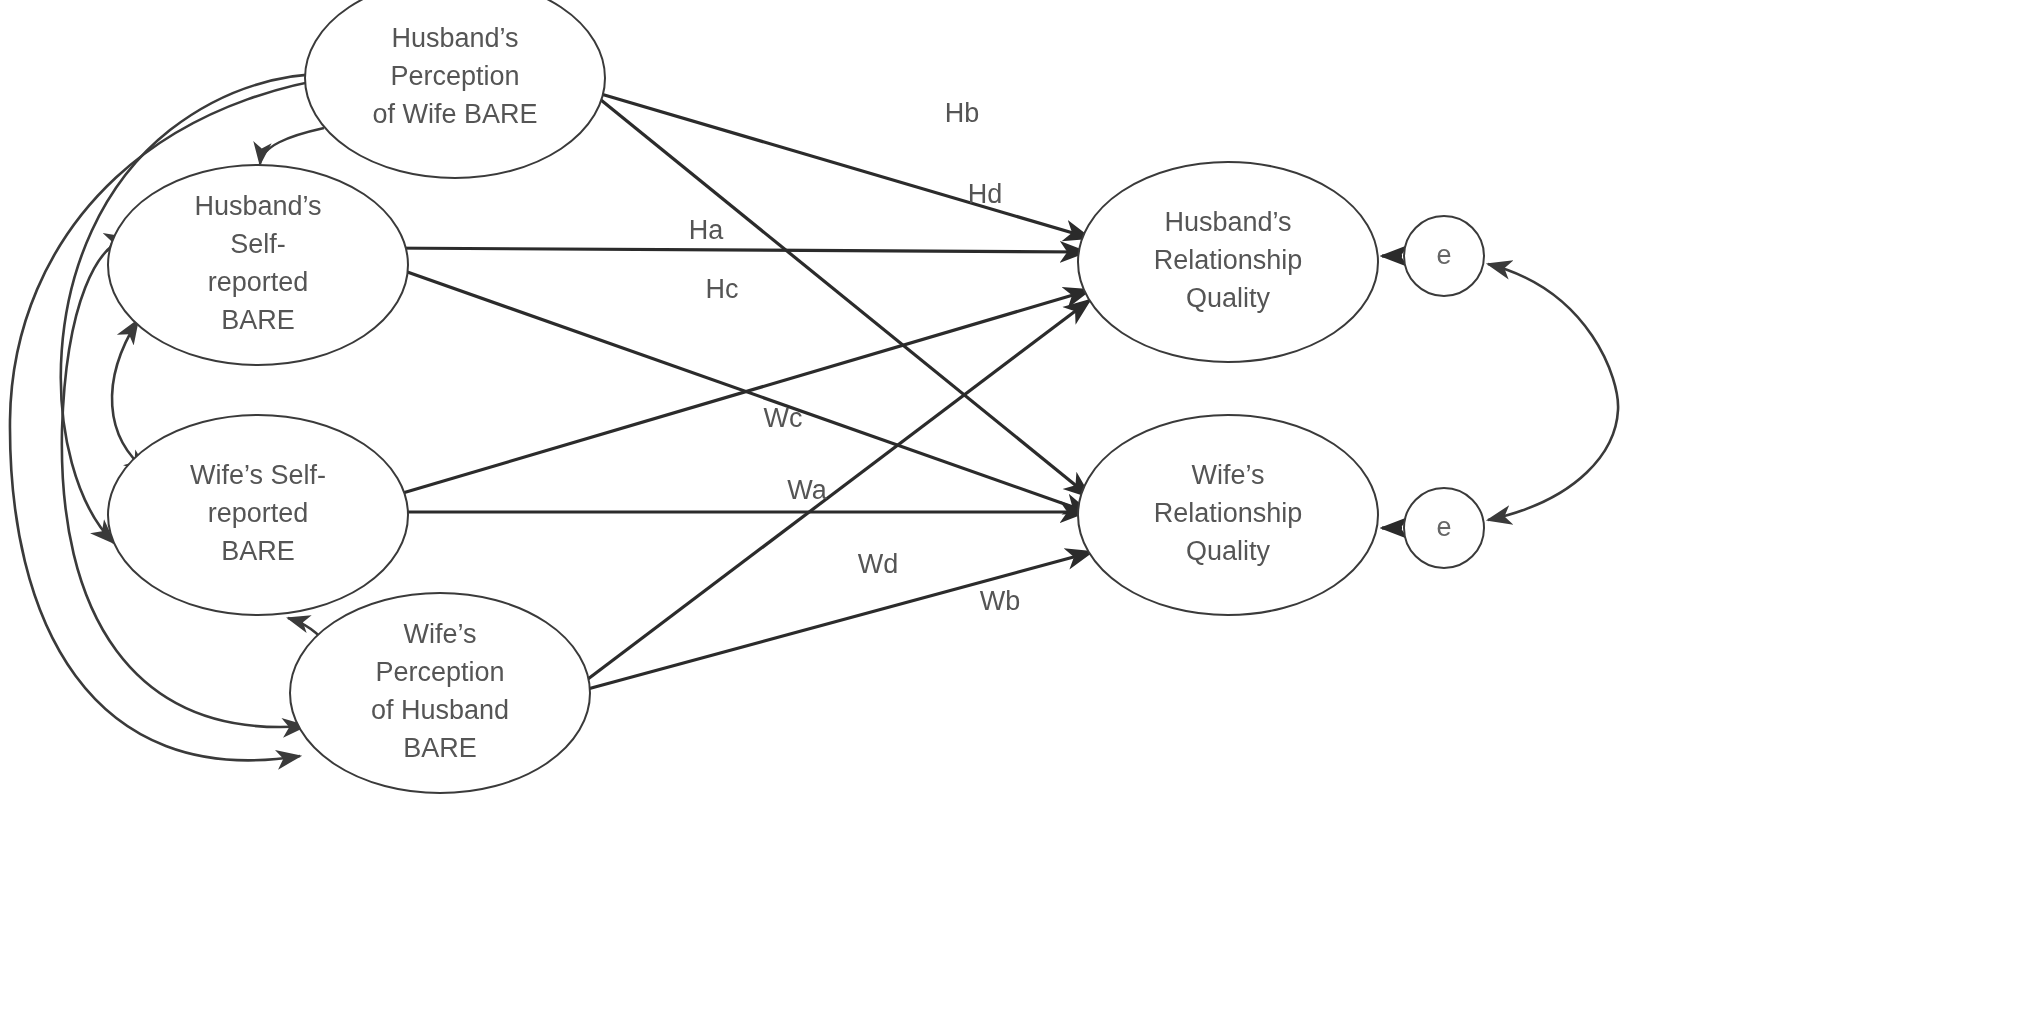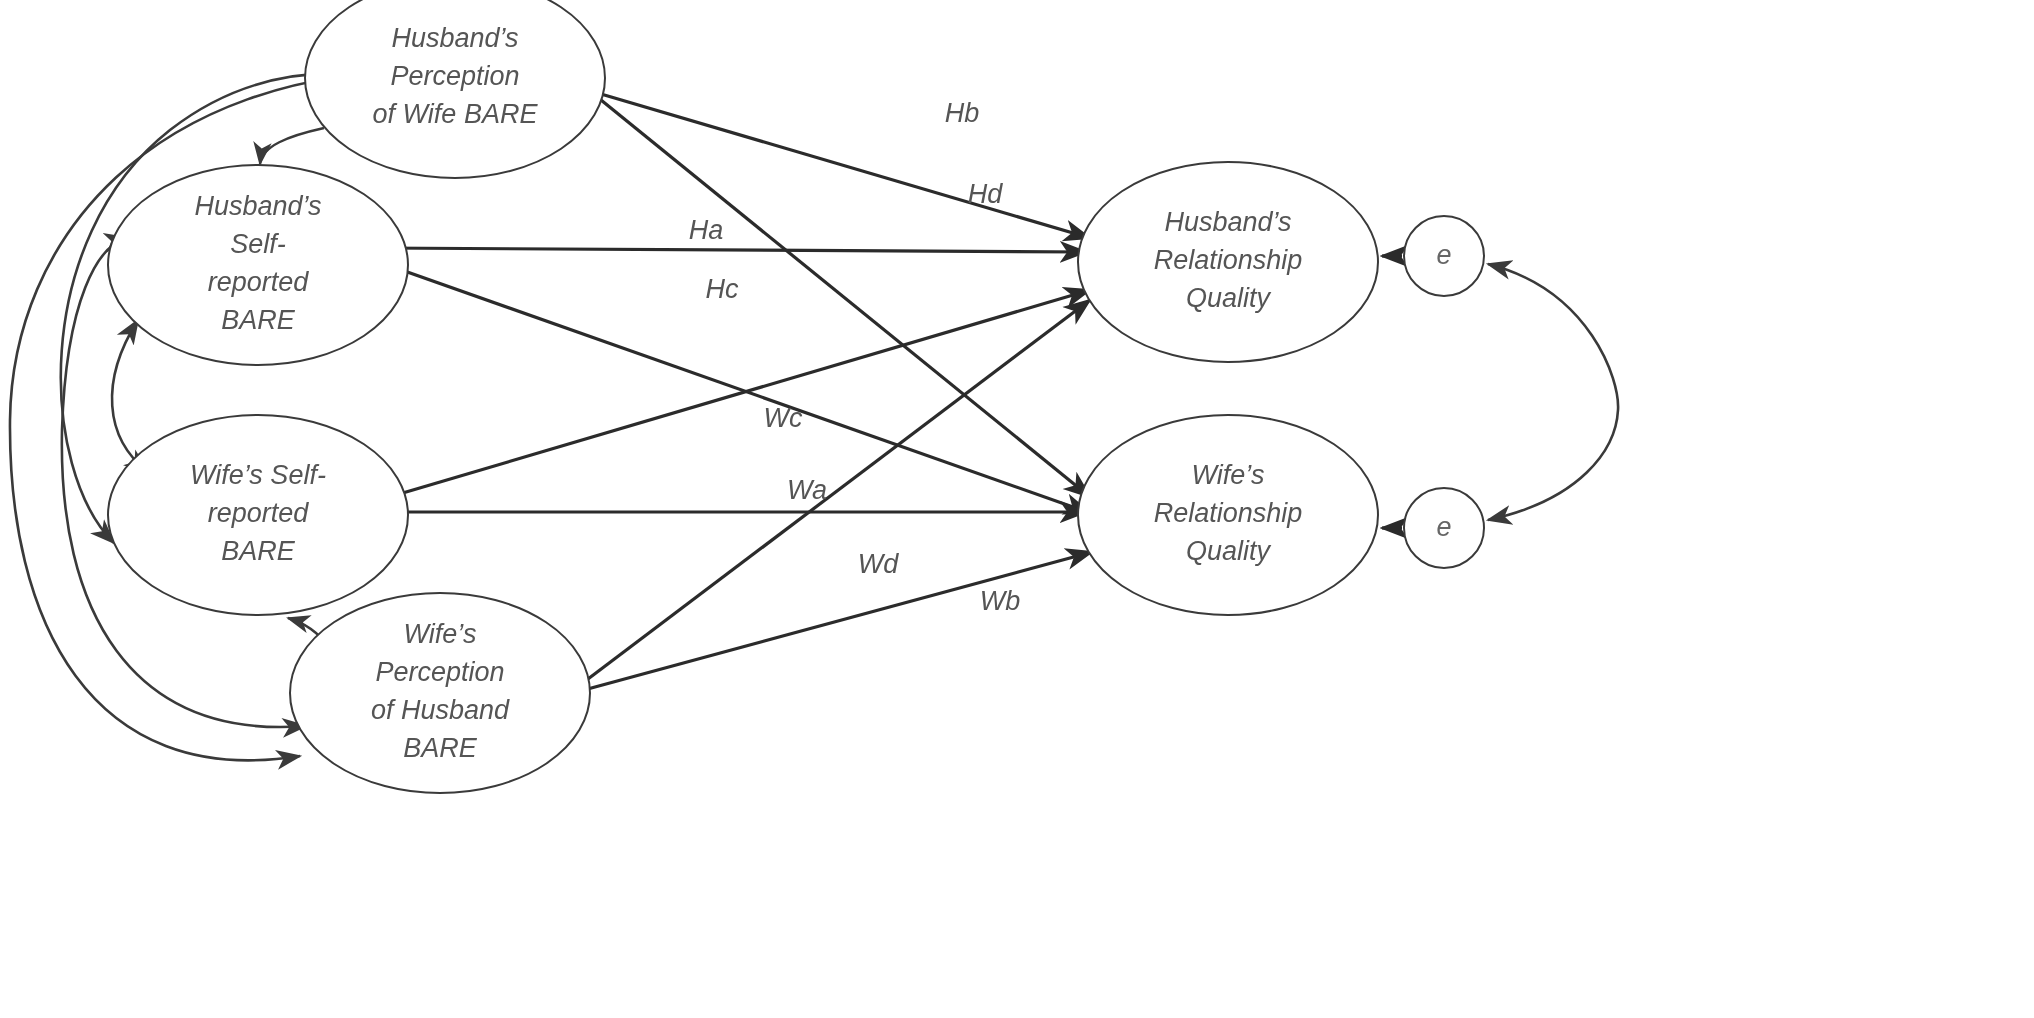--- a/index.html
+++ b/index.html
@@ -11,21 +11,20 @@
     width: 2034px;
     height: 1018px;
     font-family: "Liberation Sans", sans-serif;
     overflow: hidden;
   }
   #diagram-root {
     position: relative;
     width: 1746px;
     height: 1018px;
     background: #ffffff;
-    font-style: italic;
   }
   svg#path-diagram {
     position: absolute;
     top: 0;
     left: 0;
     width: 2034px;
     height: 1018px;
     display: block;
   }
   .node-ellipse, .node-circle {

